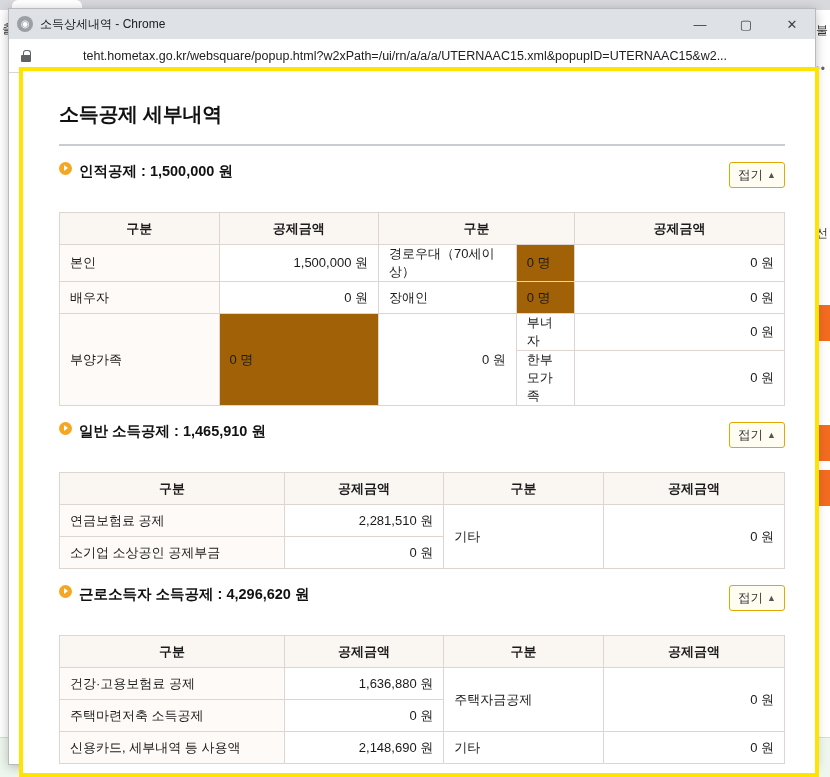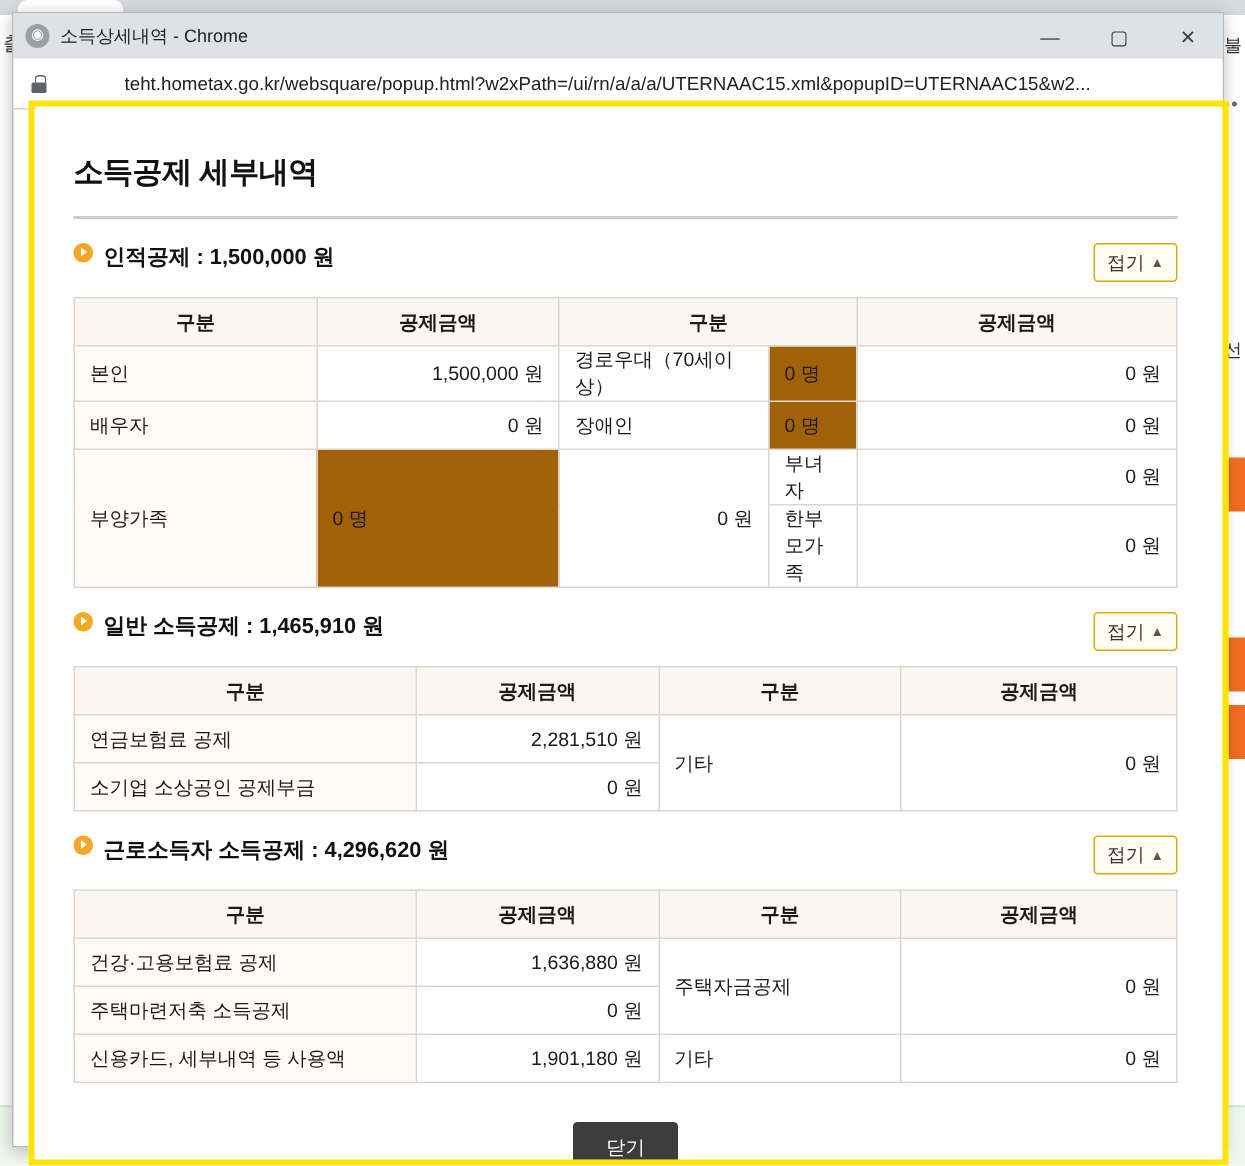--- a/index.html
+++ b/index.html
@@ -130,21 +130,21 @@
   .content-wrap {
     position: absolute;
     left: 10px; top: 58px;
     width: 800px; height: 710px;
     border: 4px solid #ffe400;
     background: #ffffff;
     overflow: hidden;
   }
   .content {
     position: absolute; inset: 0;
-    padding: 22px 30px 0 26px;
+    padding: 22px 30px 0 36px;
     overflow: hidden;
   }
   h1.page-title {
     margin: 8px 0 0 0;
     font-size: 20px; font-weight: bold; color: #111;
     letter-spacing: -0.3px;
   }
   .title-rule {
     margin-top: 16px;
     border-bottom: 2px solid #c9ccd1;
@@ -180,21 +180,21 @@
     border-radius: 3px;
     display: flex; align-items: center; justify-content: center;
     gap: 4px;
     cursor: pointer;
   }
   .fold-btn .caret { font-size: 9px; color: #555; }
 
   table.tbl {
     width: 100%;
     border-collapse: collapse;
-    margin-top: 6px;
+    margin-top: 20px;
     table-layout: fixed;
   }
   table.tbl th, table.tbl td {
     border: 1px solid #ddd6d0;
     height: 32px;
     font-size: 13px;
     color: #1a1a1a;
     padding: 0 10px;
   }
   table.tbl th {
@@ -383,21 +383,21 @@
               <td class="num">1,636,880 원</td>
               <td class="lbl2" rowspan="2">주택자금공제</td>
               <td class="num" rowspan="2">0 원</td>
             </tr>
             <tr>
               <td class="lbl">주택마련저축 소득공제</td>
               <td class="num">0 원</td>
             </tr>
             <tr>
               <td class="lbl">신용카드, 세부내역 등 사용액</td>
-              <td class="num">1,901,180 원</td>
+              <td class="num">2,148,690 원</td>
               <td class="lbl2">기타</td>
               <td class="num">0 원</td>
             </tr>
           </tbody>
             </table>
         </div>
 
         <div class="close-row">
           <button class="close-btn">닫기</button>
         </div>

